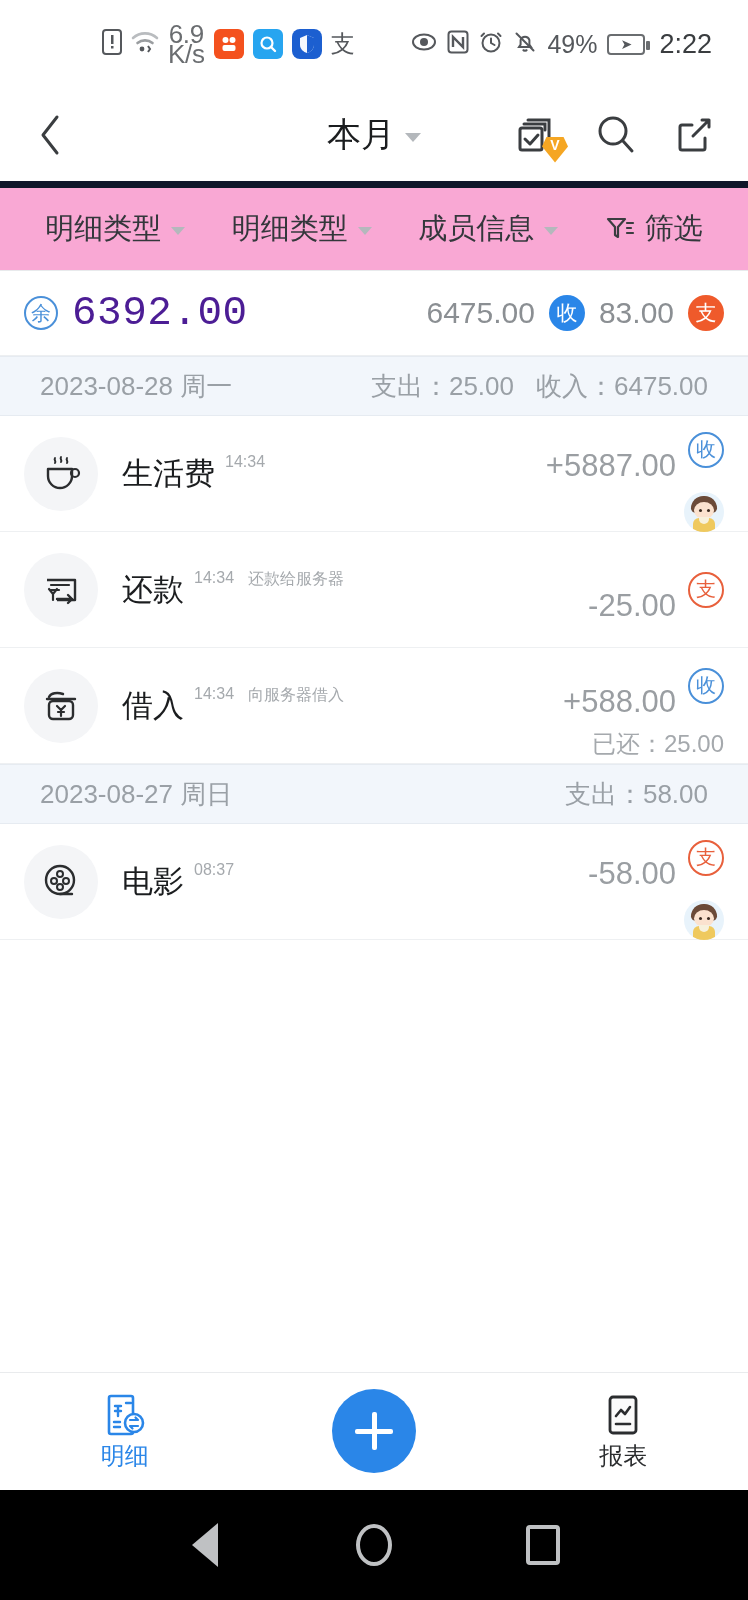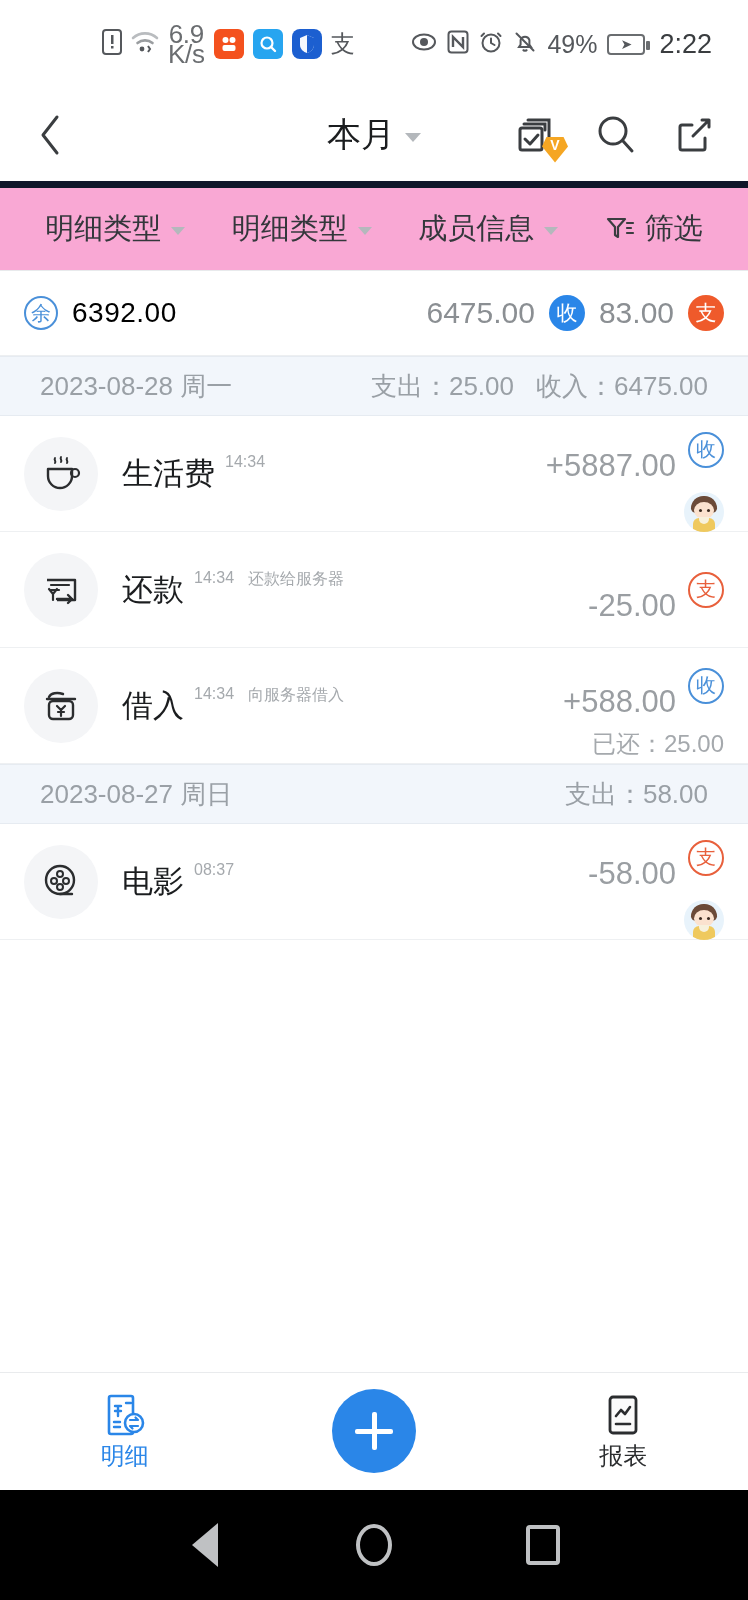--- a/index.html
+++ b/index.html
@@ -61,21 +61,21 @@
   .funnel { width:30px; height:30px; }
 
   
   .summary {
     height: 85px; flex:0 0 85px; display:flex; align-items:center;
     padding: 0 24px; background:#fff; border-bottom:1px solid #edeff1;
   }
   .sum-left { display:flex; align-items:center; gap:14px; }
   .circ-badge { width:34px;height:34px;border-radius:50%;display:flex;align-items:center;justify-content:center;font-size:20px;}
   .circ-badge.outline-blue { border:2px solid #4a90d9; color:#4a90d9; }
-  .bal-amount { font-size: 28px; color:#000000; letter-spacing:0.5px;}
+  .bal-amount { font-size: 41px; color:#4c1d95; letter-spacing:0.5px;font-family:Liberation Mono, monospace;}
   .sum-right { margin-left:auto; display:flex; align-items:center; gap: 14px; }
   .sum-num { font-size: 30px; color:#8b8f93; }
   .pill { width:36px;height:36px;border-radius:50%;display:flex;align-items:center;justify-content:center;font-size:21px;color:#fff;}
   .pill.blue { background:#2a86e8; }
   .pill.orange { background:#ef5a2b; }
 
   
   .list { flex: 1 1 auto; overflow:hidden; background:#fff; }
   .date-head {
     height: 60px; background:#f2f6fb; display:flex; align-items:center;

